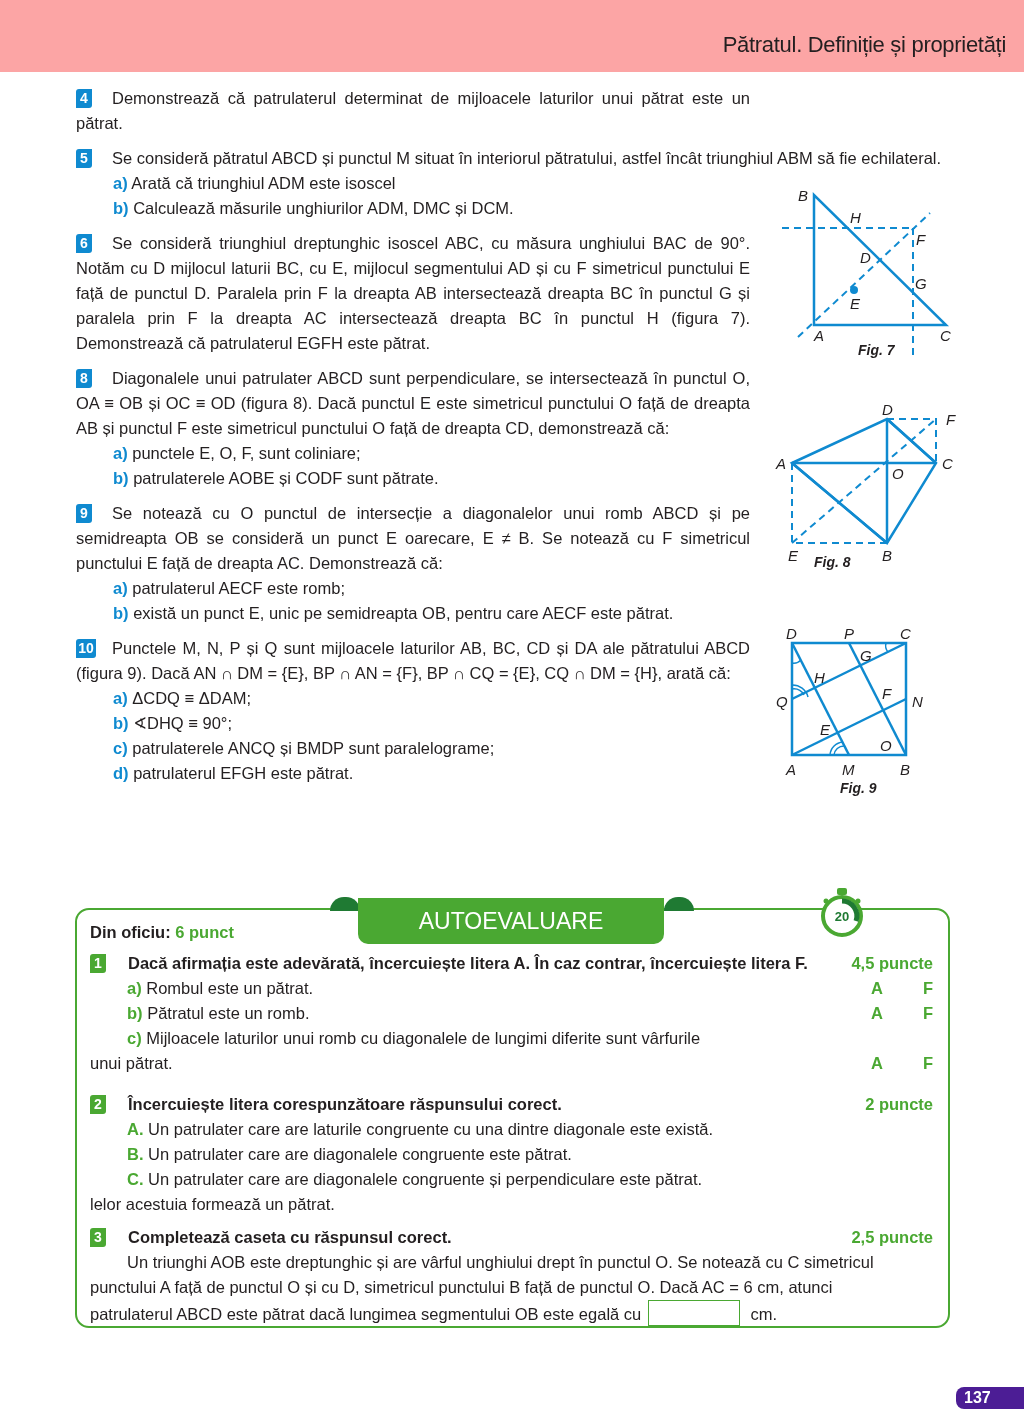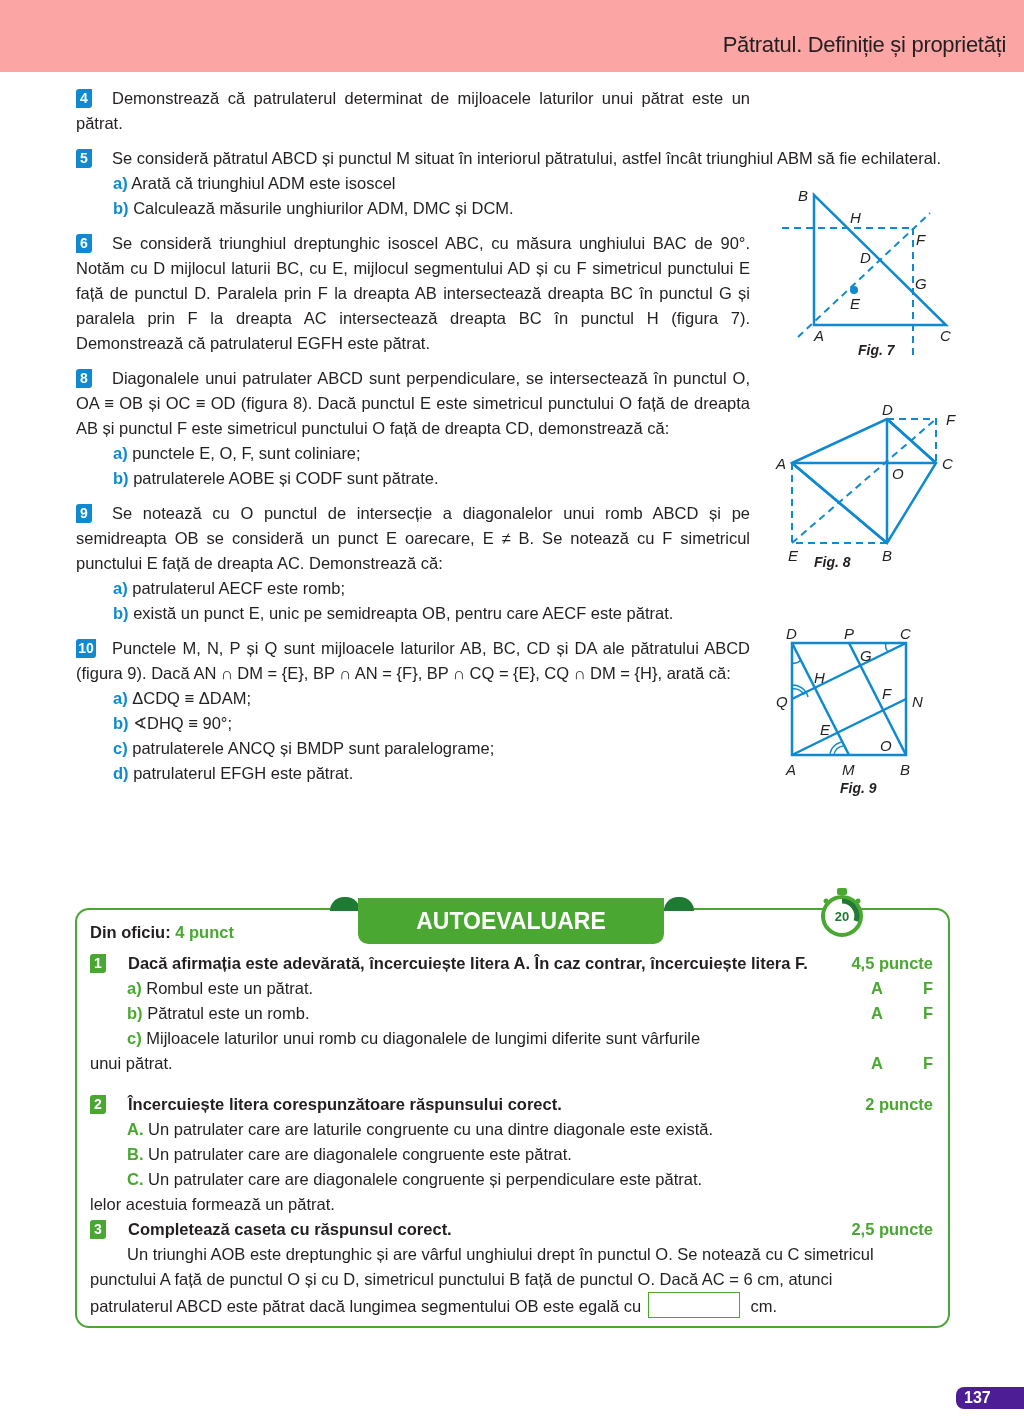--- a/index.html
+++ b/index.html
@@ -14,21 +14,21 @@
   .badge.wide { width:20px; margin-right:16px; }
   .sub { padding-left:37px; }
   .lbl { color:#0f8ad0; font-weight:bold; }
   .fig { position:absolute; }
   .fig svg { display:block; }
   .figlbl { font-style:italic; font-size:15px; fill:#231f20; font-family:"Liberation Sans", sans-serif; }
   .figcap { font-style:italic; font-weight:bold; font-size:14px; fill:#231f20; font-family:"Liberation Sans", sans-serif; }
   
   .ae-box { position:absolute; left:75px; top:908px; width:871px; height:416px; border:2.5px solid #4aa832; border-radius:14px; }
   .ae-tab { position:absolute; left:358px; top:898px; width:306px; height:46px; background:#4aa832;
-            border-radius:0 0 10px 10px; color:#fff; font-weight:bold; font-size:23px; text-align:center; line-height:46px; }
+            border-radius:0 0 10px 10px; color:#fff; font-weight:normal; font-size:23px; text-align:center; line-height:46px; }
   .ae-ear { position:absolute; top:897px; width:30px; height:14px; background:#1f7a33; border-radius:14px 14px 0 0; }
   .ae-content { position:absolute; left:90px; top:918px; width:843px; font-size:16.5px; line-height:25px; }
   .gbadge { display:inline-block; width:16px; height:19px; background:#4aa832; color:#fff; font-weight:bold; font-size:14px;
             line-height:19px; text-align:center; border-radius:3px 0 3px 0; margin-right:22px; vertical-align:1px; }
   .green { color:#4aa832; font-weight:bold; }
   .row { position:relative; }
   .right { position:absolute; right:0; top:0; }
   .af { position:absolute; right:0; top:0; width:62px; display:flex; justify-content:space-between; color:#4aa832; font-weight:bold; }
   .bold { font-weight:bold; }
   .indent { padding-left:37px; }
@@ -169,21 +169,21 @@
     <path d="M26 14 A15 15 0 0 1 40 34" stroke="#1f7a33" stroke-width="5" fill="none"></path>
     <circle cx="10" cy="14" r="2.5" fill="#4aa832"></circle>
     <circle cx="42" cy="14" r="2.5" fill="#4aa832"></circle>
     <text x="26" y="34" text-anchor="middle" font-size="13" font-weight="bold" fill="#1f7a33" font-family="Liberation Sans, sans-serif">20</text>
   </svg>
 </div>
 
 <div class="ae-content">
   <div style="margin-top:2px; margin-bottom:6px;">
     <span class="bold">Din oficiu:</span>
-    <span class="green">4 punct</span>
+    <span class="green">6 punct</span>
   </div>
 
   <div class="row">
     <span class="gbadge">1</span><span class="bold">Dacă afirmația este adevărată, încercuiește litera A. În caz contrar, încercuiește litera F.</span>
     <span class="right green">4,5 puncte</span>
   </div>
   <div class="row indent">
     <span class="green">a)</span> <span>Rombul este un pătrat.</span>
     <span class="af">
         <span>A</span>
@@ -208,21 +208,21 @@
       </span>
   </div>
 
   <div class="row">
     <span class="gbadge">2</span><span class="bold">Încercuiește litera corespunzătoare răspunsului corect.</span>
     <span class="right green">2 puncte</span>
   </div>
   <div class="indent"><span class="green">A.</span> <span>Un patrulater care are laturile congruente cu una dintre diagonale este există.</span></div>
   <div class="indent"><span class="green">B.</span> <span>Un patrulater care are  diagonalele congruente este pătrat.</span></div>
   <div class="indent"><span class="green">C.</span> <span>Un patrulater care are diagonalele congruente și perpendiculare este pătrat.</span></div>
-  <div style=""><span>lelor acestuia formează un pătrat.</span></div>
+  <div style="margin-bottom:8px;"><span>lelor acestuia formează un pătrat.</span></div>
 
   <div class="row">
     <span class="gbadge">3</span><span class="bold">Completează caseta cu răspunsul corect.</span>
     <span class="right green">2,5 puncte</span>
   </div>
   <div class="indent">Un triunghi AOB este dreptunghic și are vârful unghiului drept în punctul O. Se notează cu C simetricul</div>
   <div>punctului A față de punctul O și cu D, simetricul punctului B față de punctul O. Dacă AC = 6 cm, atunci</div>
   <div style="margin-top:0;">
     <span>patrulaterul ABCD este pătrat dacă lungimea segmentului OB este egală cu</span>
     <span class="answer-box"></span>

